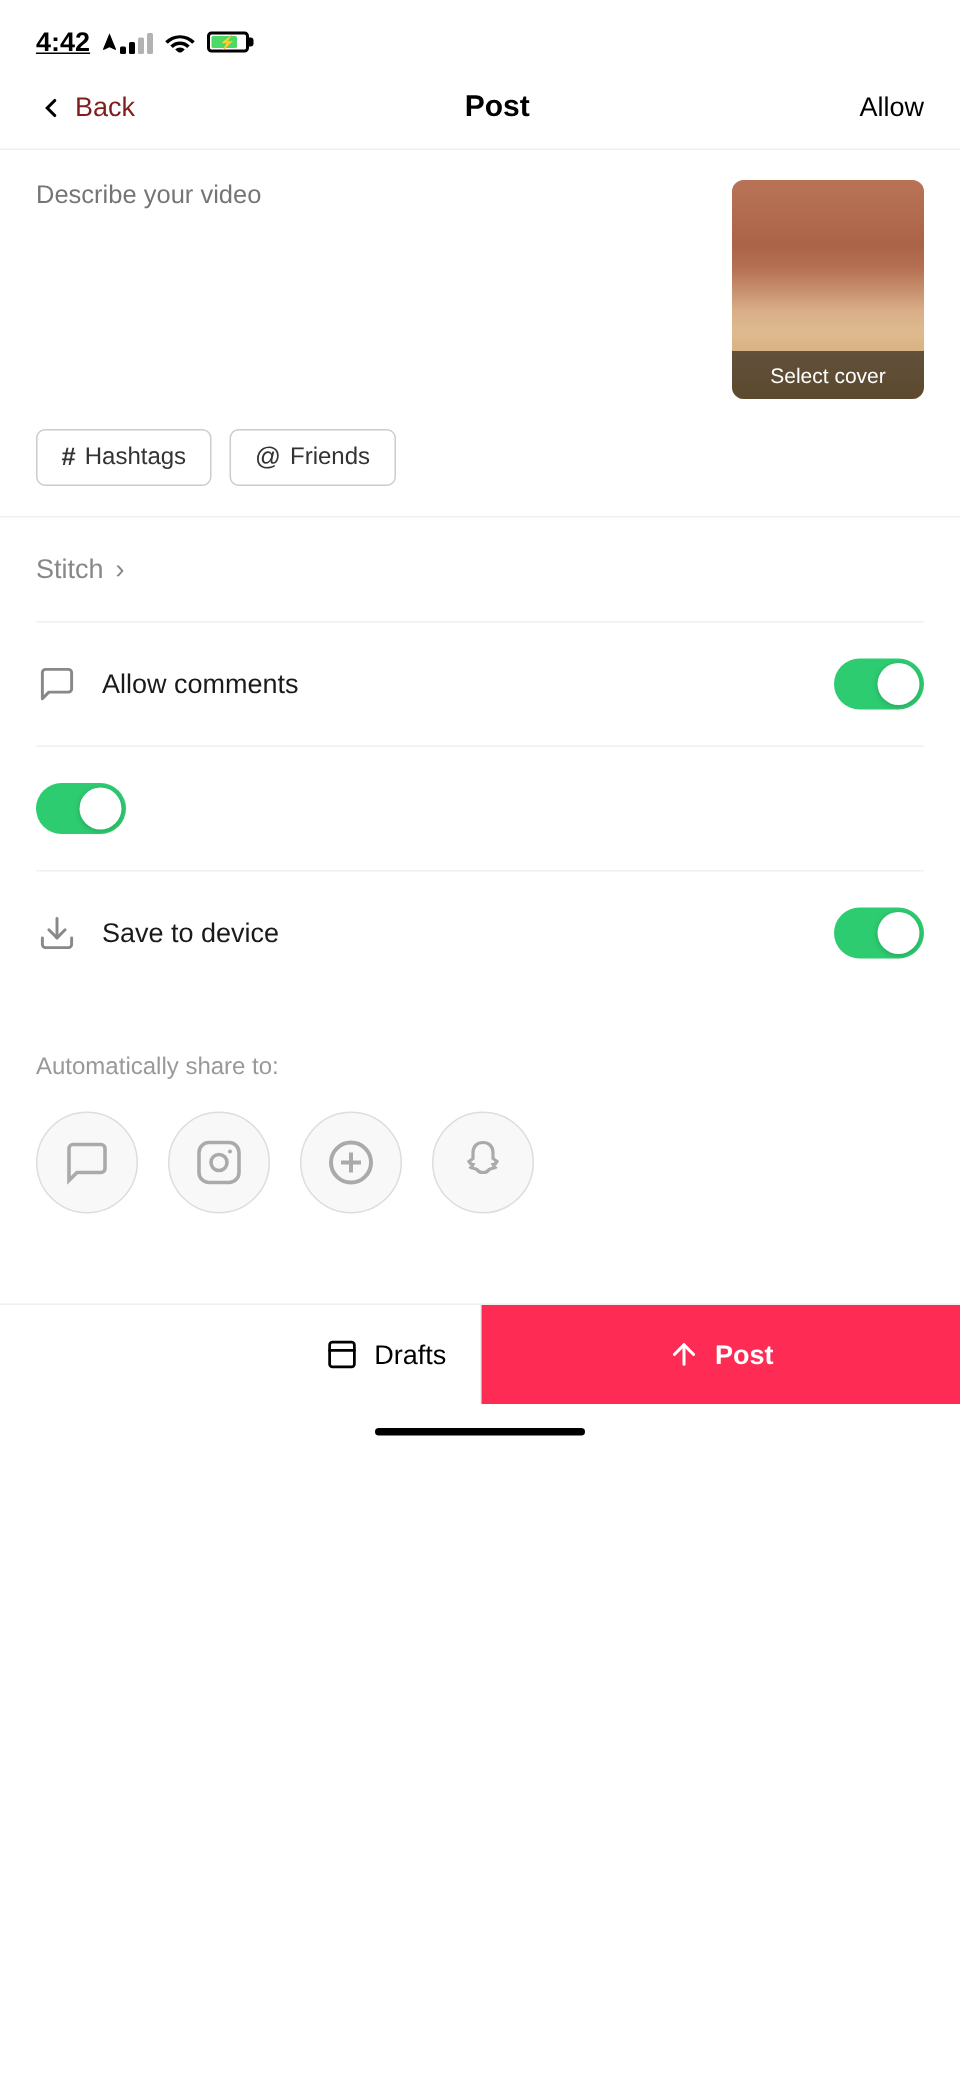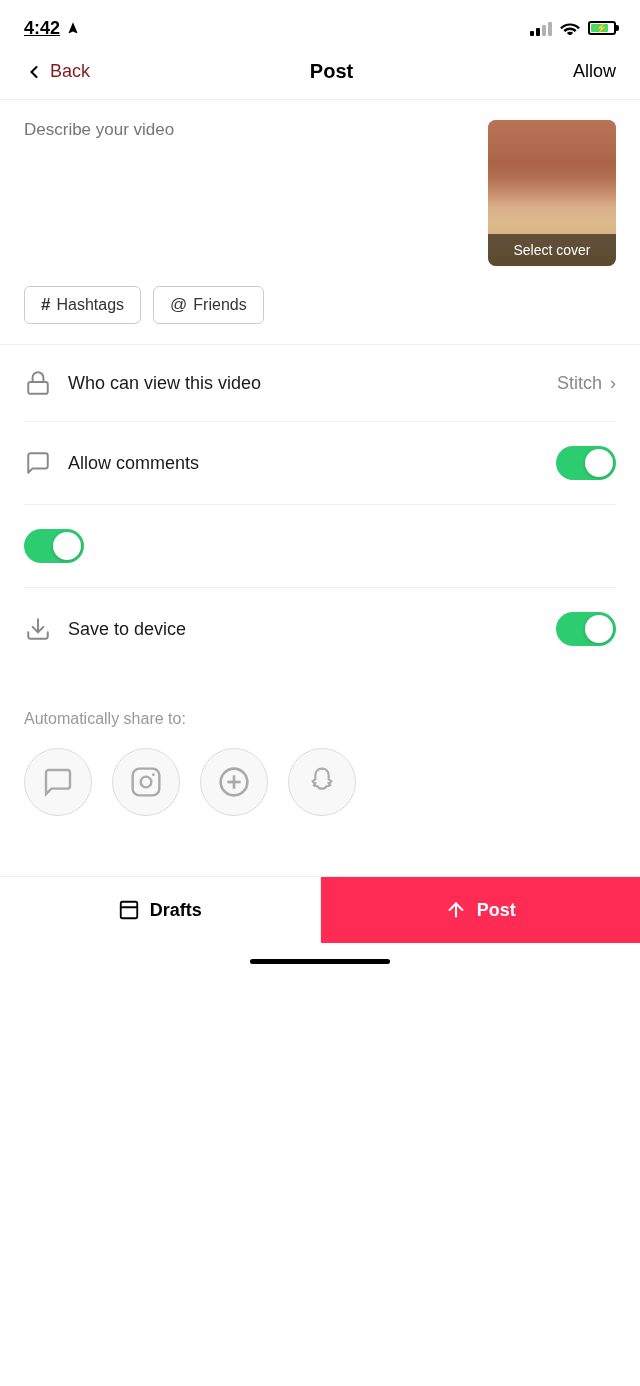--- a/index.html
+++ b/index.html
@@ -8,21 +8,21 @@
       font-family: -apple-system, BlinkMacSystemFont, 'Helvetica Neue', Arial, sans-serif;
       background: #ffffff;
       width: 640px;
       min-height: 1386px;
       overflow-x: hidden;
     }
 
     
     .status-bar {
       display: flex;
-      justify-content: space-between;
+      justify-content: flex-start;
       align-items: center;
       padding: 12px 24px 8px;
       height: 52px;
       text-decoration: underline;
     }
     .status-time {
       font-size: 18px;
       font-weight: 600;
       color: #000;
     }
@@ -313,26 +313,26 @@
       display: flex;
       margin: 40px 0 0;
       border-top: 1px solid #f0f0f0;
     }
     .drafts-btn {
       flex: 1;
       padding: 22px;
       background: #fff;
       border: none;
       font-size: 18px;
-      font-weight: 700;
+      font-weight: 400;
       color: #000;
       cursor: pointer;
       display: flex;
       align-items: center;
-      justify-content: center;
+      justify-content: flex-end;
       gap: 10px;
       border-right: 1px solid #f0f0f0;
     }
     .post-btn {
       flex: 1;
       padding: 22px;
       background: #fe2c55;
       border: none;
       font-size: 18px;
       font-weight: 600;
@@ -415,29 +415,20 @@
     <span style="font-size:17px;">@</span>
     <span>Friends</span>
   </button>
 </div>
 
 <div class="divider"></div>
 
 <div class="settings-section">
 
   <div class="settings-row">
-    <div class="settings-left">
-      <div class="settings-icon">
-        <svg viewBox="0 0 24 24" fill="none" stroke="#888" stroke-width="1.8" stroke-linecap="round" stroke-linejoin="round">
-          <rect x="3" y="11" width="18" height="11" rx="2" ry="2"></rect>
-          <path d="M7 11V7a5 5 0 0110 0v4"></path>
-        </svg>
-      </div>
-      <span class="settings-label">Who can view this video</span>
-    </div>
     <div class="settings-right">
       <span class="settings-value">Stitch</span>
       <span class="chevron-icon">›</span>
     </div>
   </div>
 
   <div class="settings-row">
     <div class="settings-left">
       <div class="settings-icon">
         <svg viewBox="0 0 24 24" fill="none" stroke="#888" stroke-width="1.8" stroke-linecap="round" stroke-linejoin="round">

